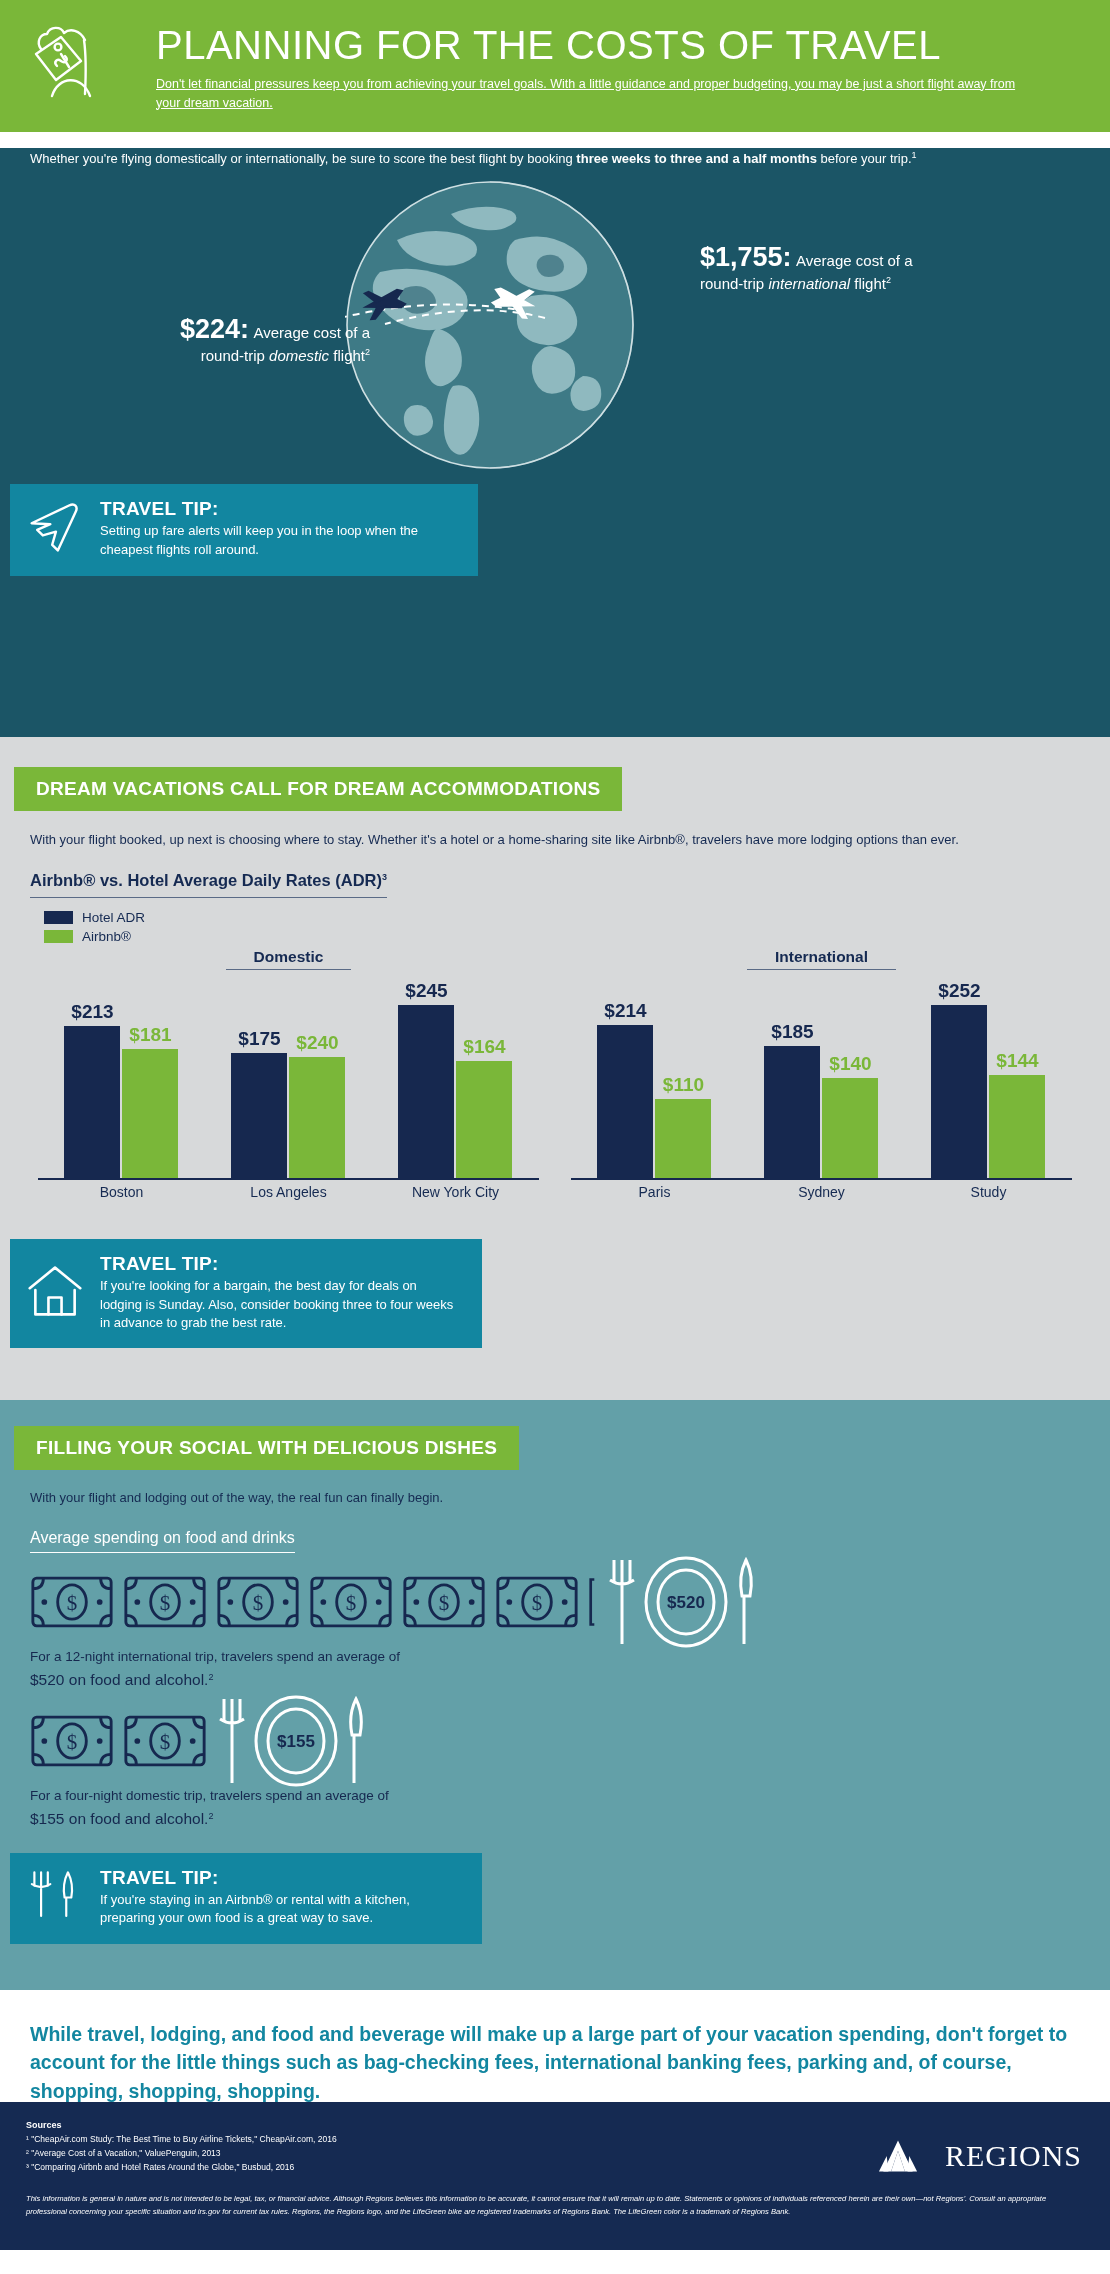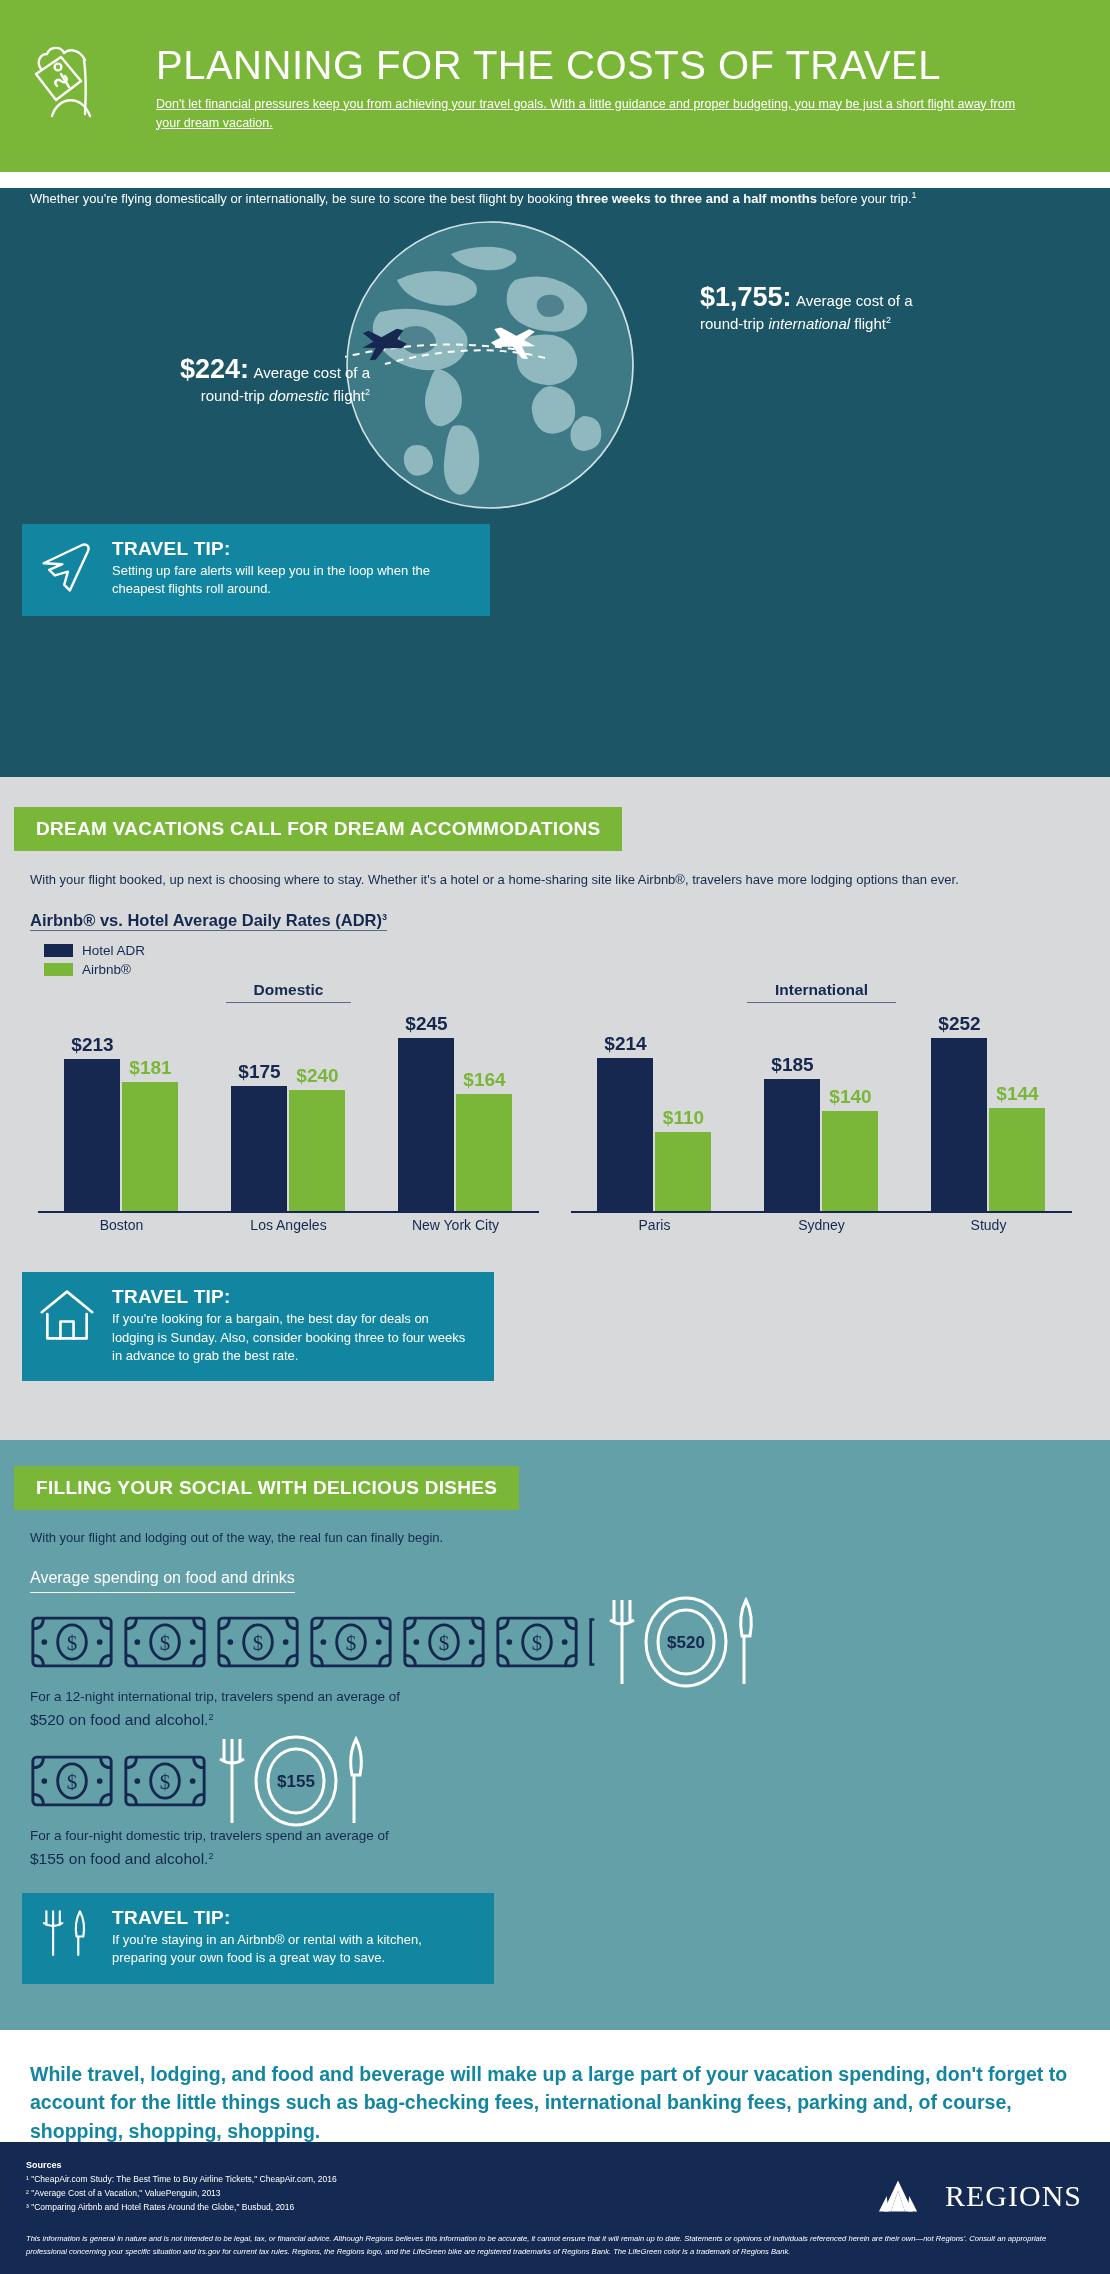--- a/index.html
+++ b/index.html
@@ -9,21 +9,21 @@
     background: #ffffff;
     width: 1110px;
     height: 2274px;
     overflow: hidden;
     position: relative;
   }
 
   
   .header {
     background: #7ab739;
-    height: 172px;
+    height: 132px;
     display: flex;
     align-items: center;
     padding: 0 28px;
     position: relative;
   }
   .header-icon { width: 110px; flex: 0 0 110px; }
   .header-text { padding-left: 18px; padding-top: 4px; }
   .header-title {
     color: #ffffff;
     font-size: 40px;
@@ -102,23 +102,23 @@
     letter-spacing: 0px;
   }
   .cost-lbl { font-size: 15px; font-weight: 400; }
   .cost-line2 { font-size: 15px; margin-top: 2px; }
   .cost-line2 i { font-style: italic; }
   .sup { font-size: 9px; vertical-align: super; }
 
   
   .tip {
     background: #1286a0;
-    margin-left: 22px;
-    display: flex;
-    align-items: flex-start;
+    margin-left: 10px;
+    display: flex;
+    align-items: center;
     padding: 14px 20px 16px 16px;
   }
   .tip-icon { flex: 0 0 62px; width: 62px; }
   .tip-body { padding-left: 12px; }
   .tip-title {
     color: #ffffff;
     font-size: 19px;
     font-weight: bold;
     letter-spacing: 0.3px;
     margin-bottom: 2px;
@@ -145,21 +145,21 @@
     line-height: 1.7;
     margin: 18px 0 0 30px;
     max-width: 1000px;
   }
   .chart-title {
     color: #152a52;
     font-size: 16.5px;
     font-weight: bold;
     margin: 20px 0 0 30px;
     display: inline-block;
-    padding-bottom: 0;
+    padding-bottom: 7px;
     border-bottom: 1.5px solid #5a6b86;
   }
   .legend { margin: 12px 0 0 44px; }
   .legend-row {
     display: flex;
     align-items: center;
     margin-bottom: 4px;
   }
   .legend-sw {
     width: 29px; height: 13px;

